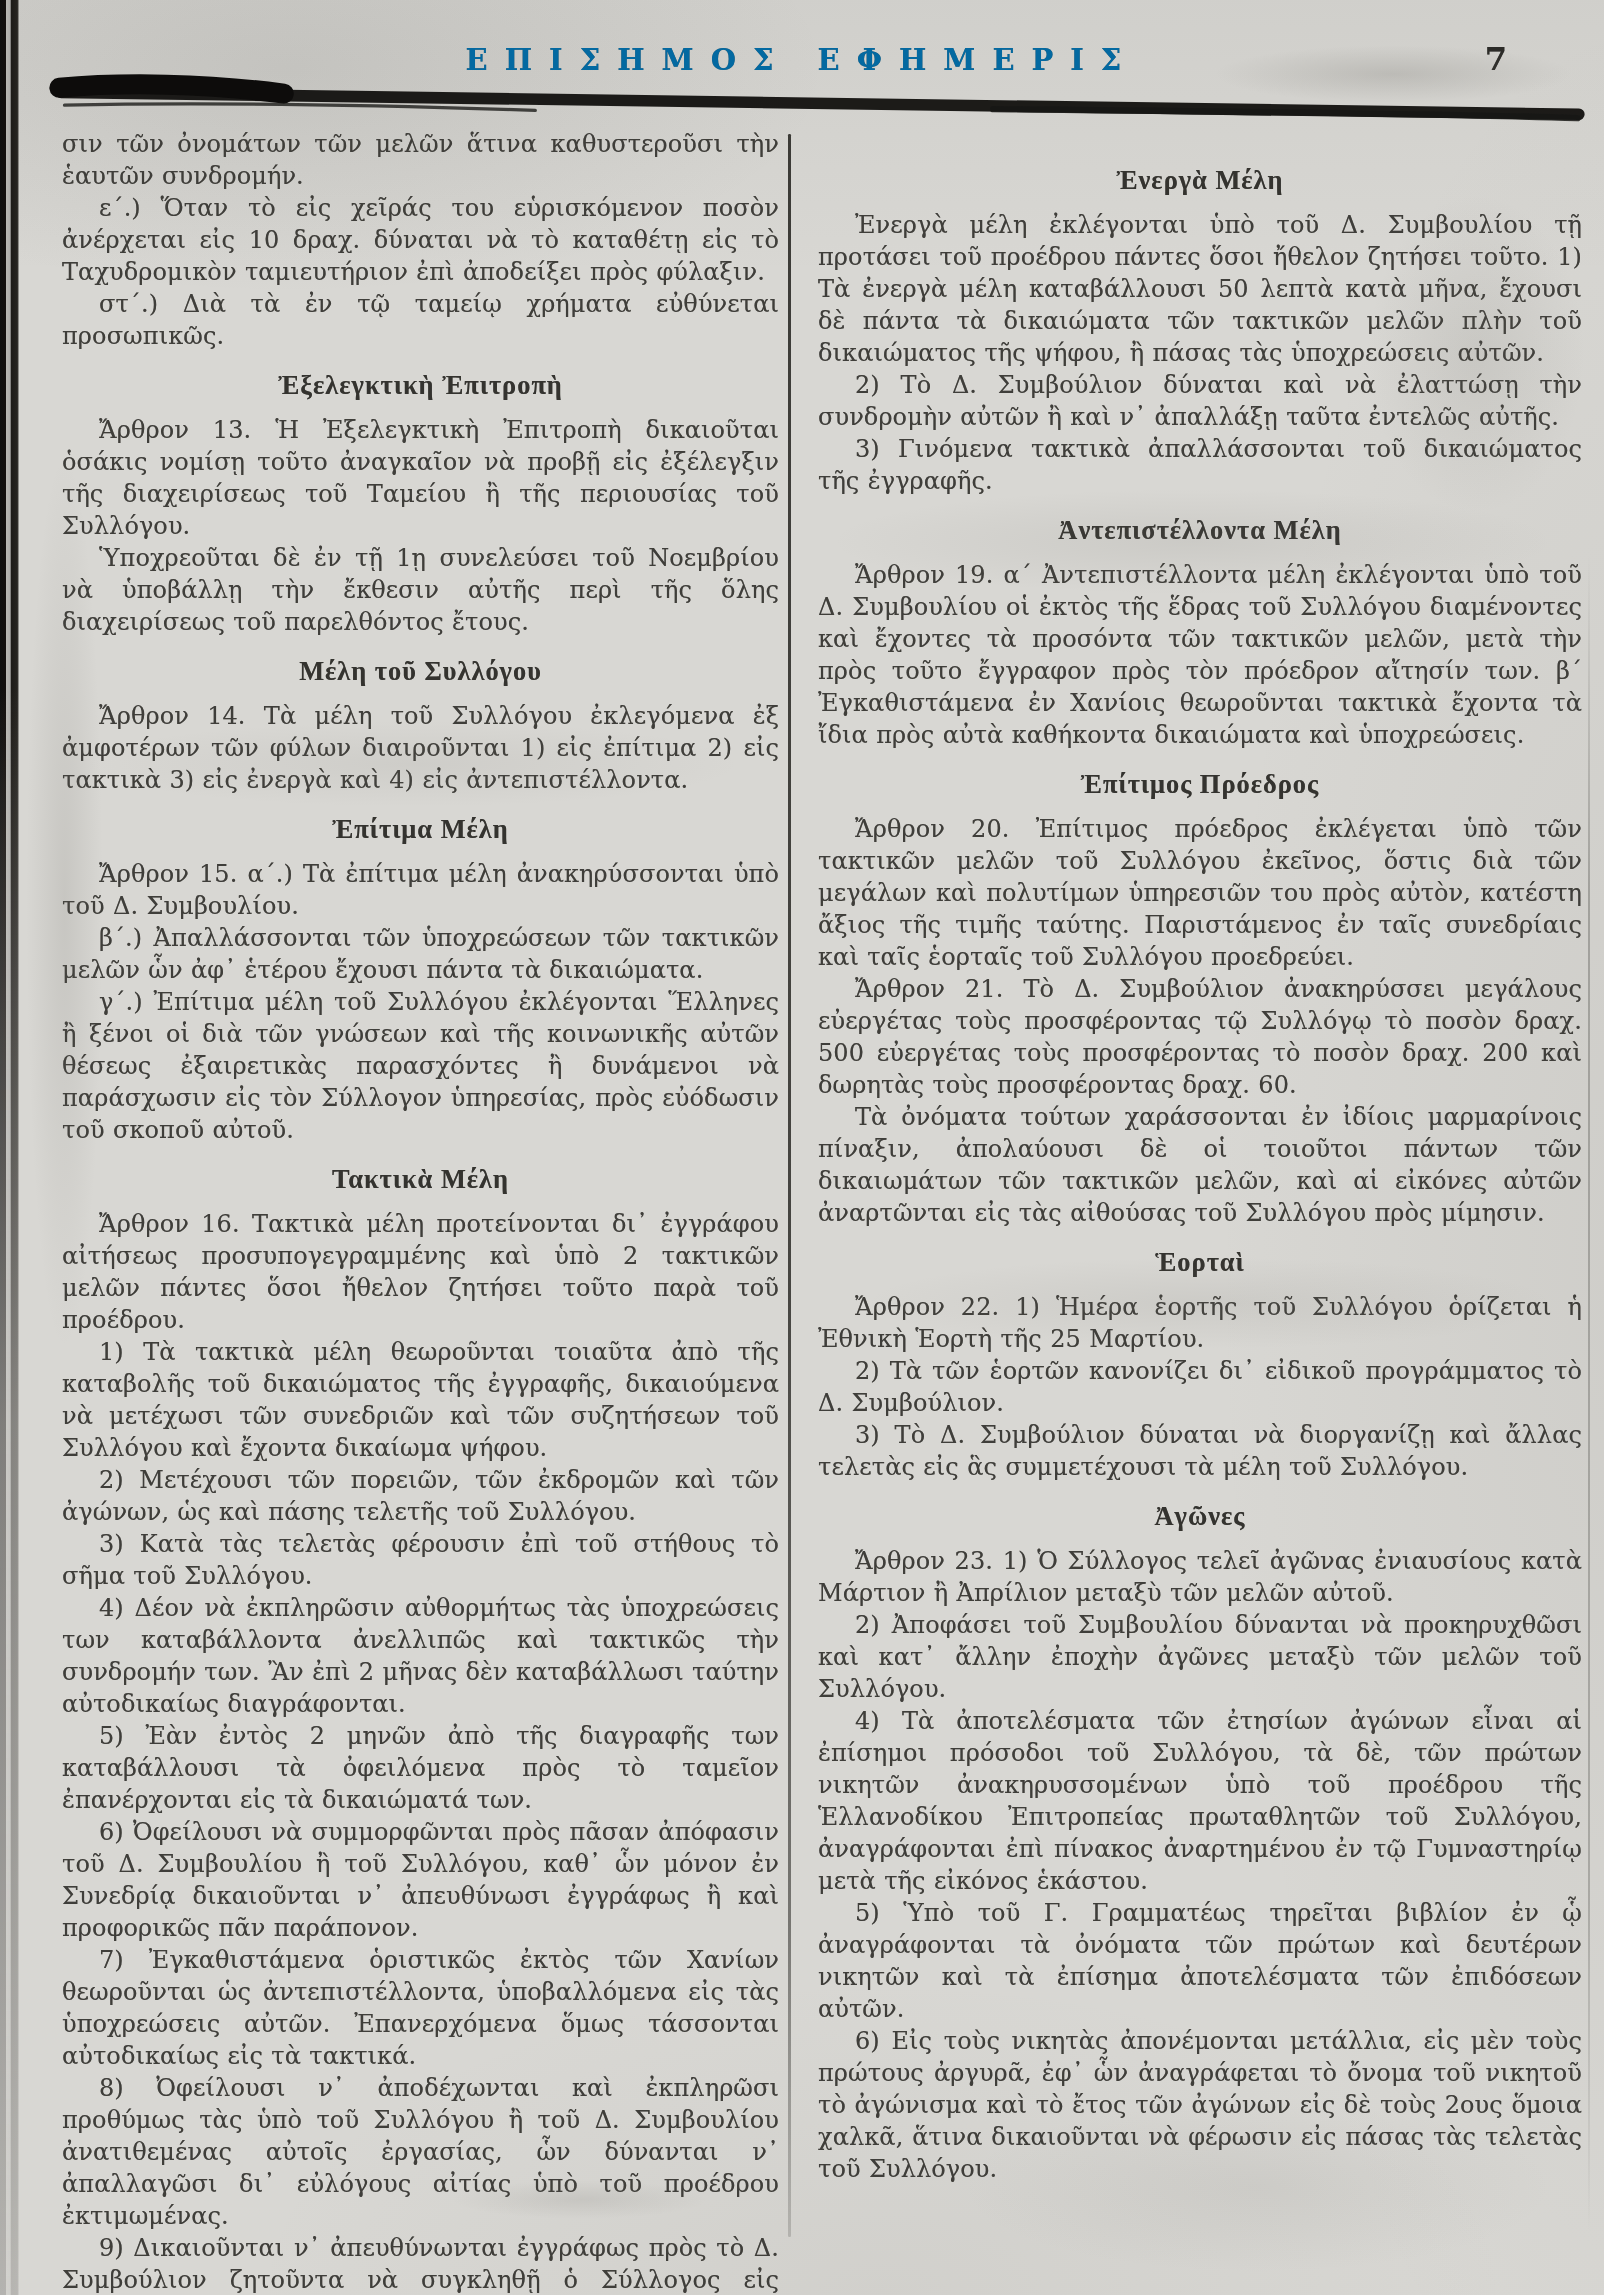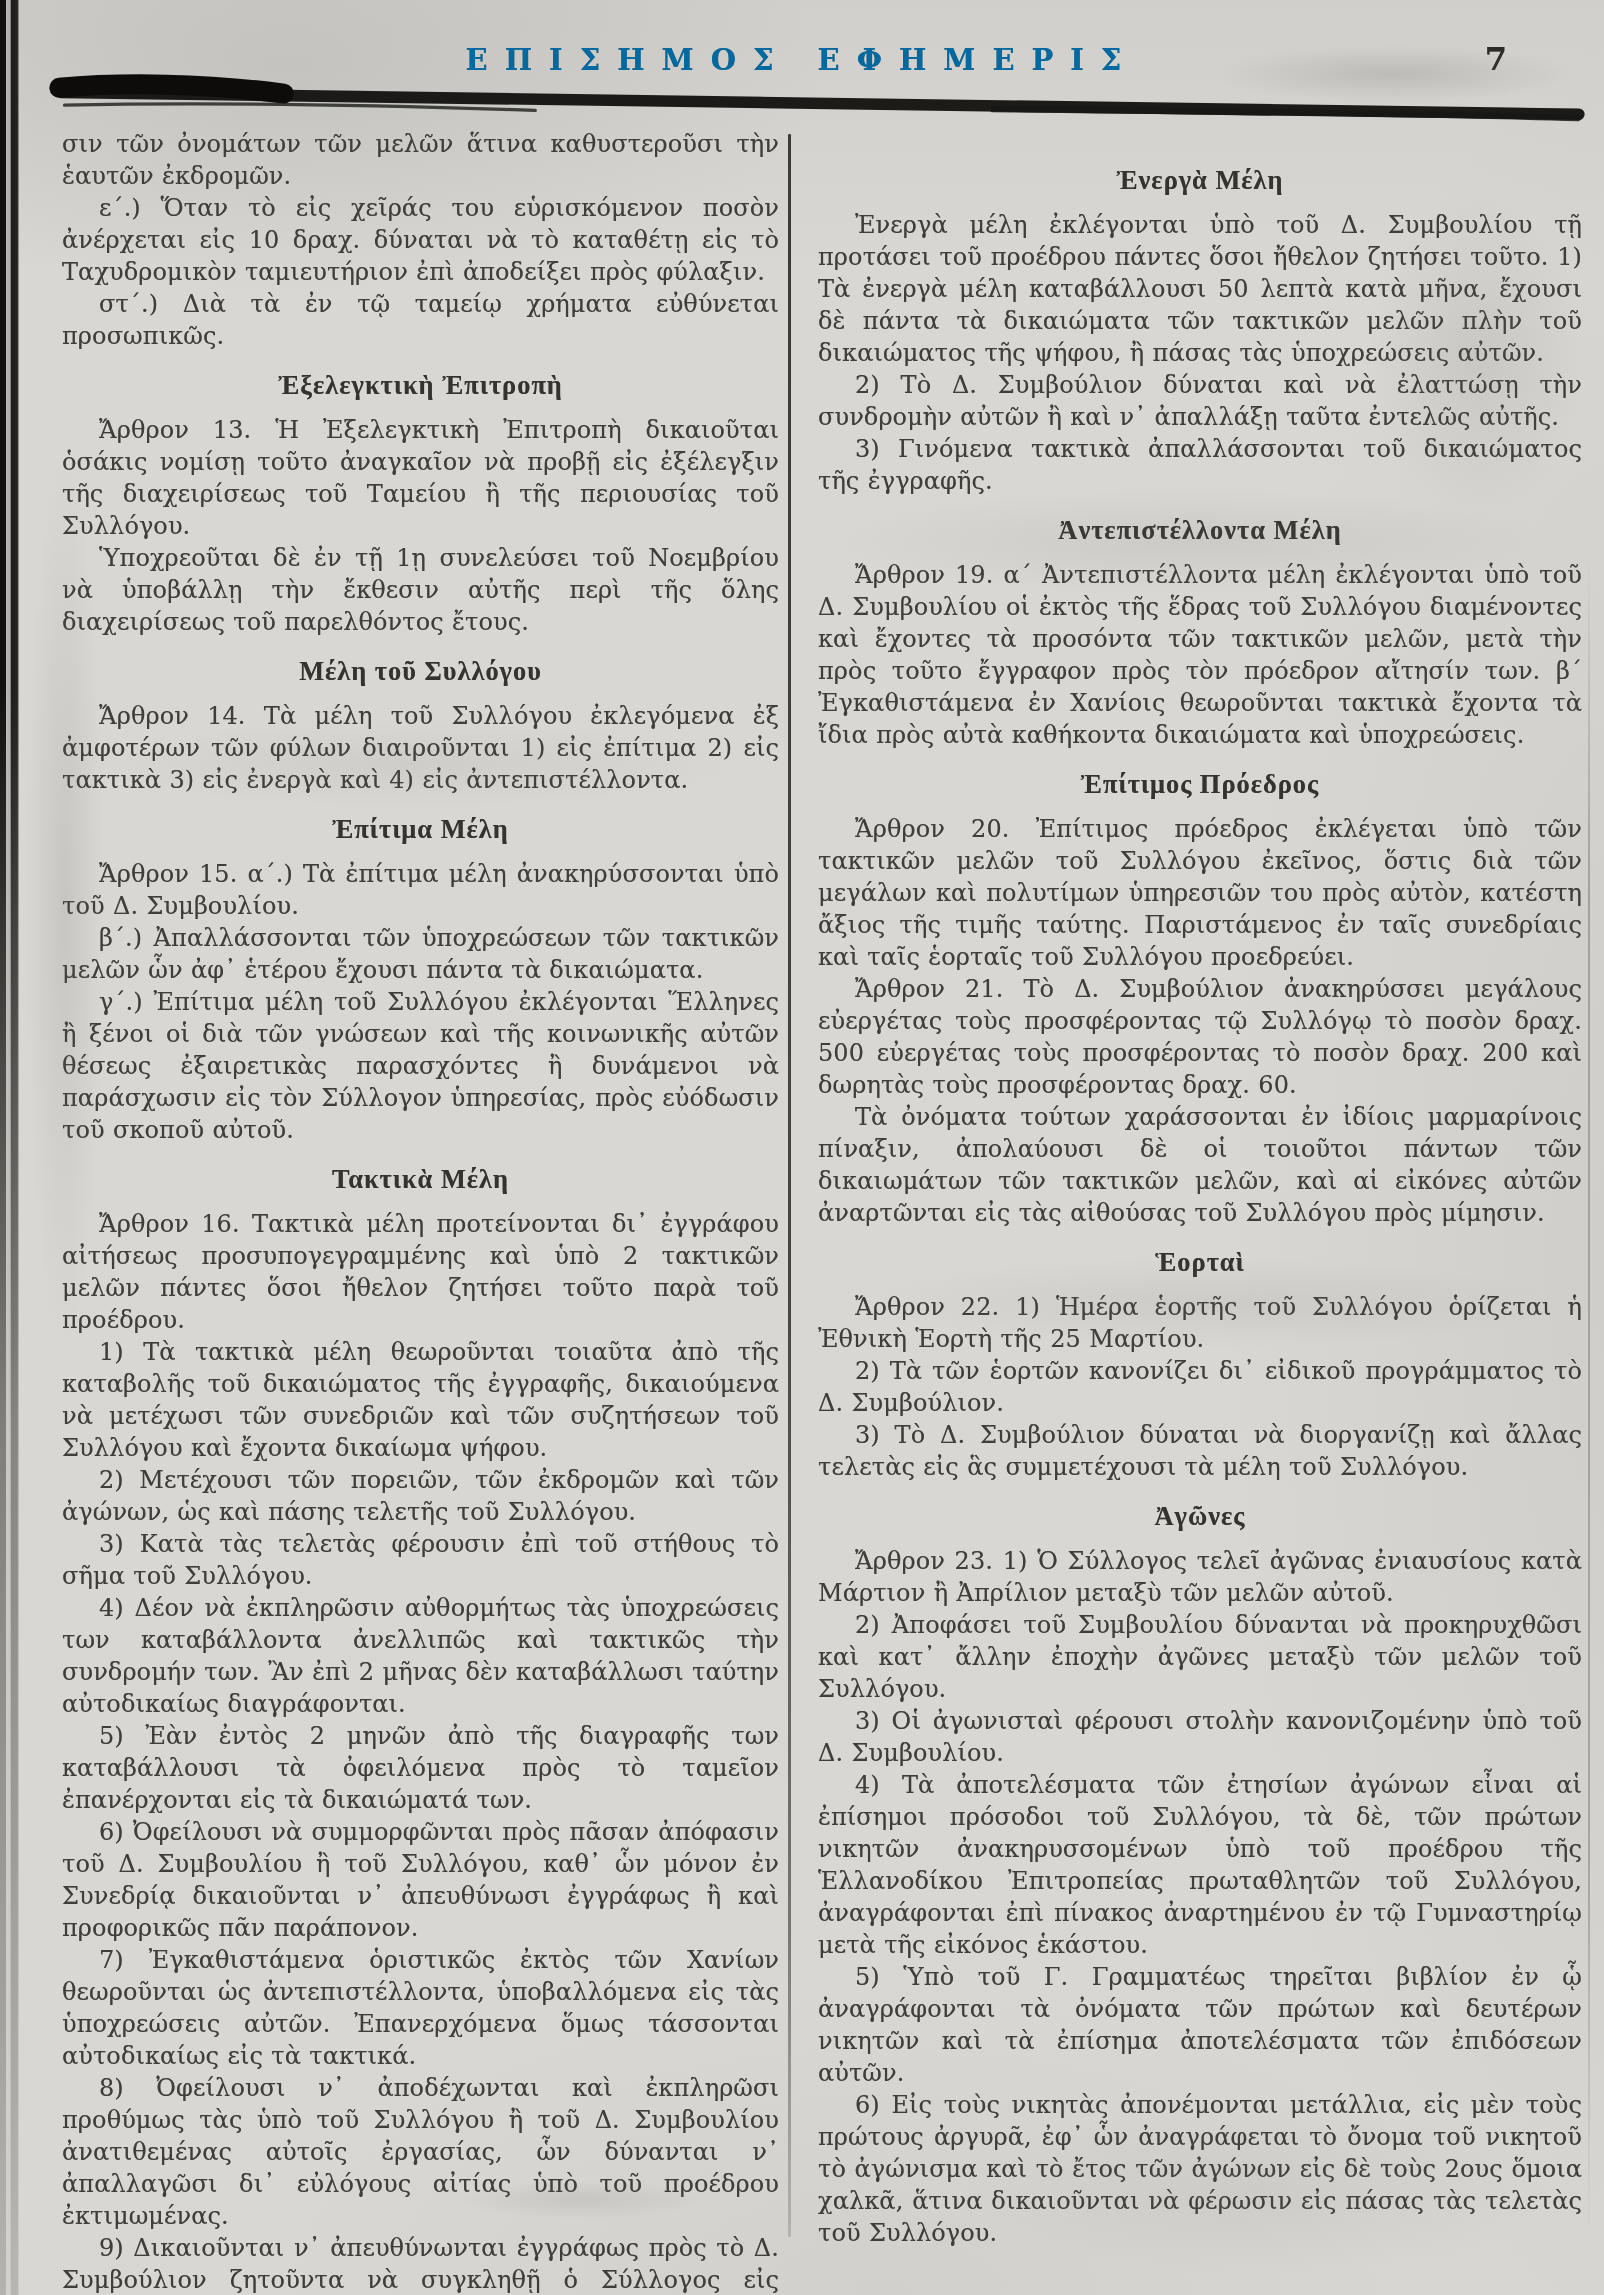--- a/index.html
+++ b/index.html
@@ -80,21 +80,21 @@
   <div class="page-number">7</div>
 
   <svg class="head-rule" width="1604" height="155" viewBox="0 0 2487 240">
     <path d="M 95 143 C 600 150, 1400 159, 2448 177" stroke="#141311" stroke-width="18" fill="none" stroke-linecap="round" opacity="0.96"></path>
     <path d="M 92 136 C 190 127, 320 129, 440 145" stroke="#0d0c0b" stroke-width="31" fill="none" stroke-linecap="round"></path>
     <path d="M 100 163 C 320 158, 560 162, 830 171" stroke="#1c1b19" stroke-width="5" fill="none" stroke-linecap="round" opacity="0.8"></path>
     <path d="M 1540 169 C 1850 172, 2200 175, 2446 183" stroke="#181715" stroke-width="10" fill="none" stroke-linecap="round" opacity="0.85"></path>
   </svg>
 
   <div class="col col-left" id="col-left">
-      <p class="para noindent">σιν τῶν ὀνομάτων τῶν μελῶν ἅτινα καθυστεροῦσι τὴν ἑαυτῶν ἐκδρομῶν.</p>
+      <p class="para noindent">σιν τῶν ὀνομάτων τῶν μελῶν ἅτινα καθυστεροῦσι τὴν ἑαυτῶν συνδρομήν.</p>
       <p class="para">ε΄.) Ὅταν τὸ εἰς χεῖράς του εὑρισκόμενον ποσὸν ἀνέρχεται εἰς 10 δραχ. δύναται νὰ τὸ καταθέτῃ εἰς τὸ Ταχυδρομικὸν ταμιευτήριον ἐπὶ ἀποδείξει πρὸς φύλαξιν.</p>
       <p class="para">στ΄.) Διὰ τὰ ἐν τῷ ταμείῳ χρήματα εὐθύνεται προσωπικῶς.</p>
       <h3 class="sec-heading">Ἐξελεγκτικὴ Ἐπιτροπὴ</h3>
       <p class="para">Ἄρθρον 13. Ἡ Ἐξελεγκτικὴ Ἐπιτροπὴ δικαιοῦται ὁσάκις νομίσῃ τοῦτο ἀναγκαῖον νὰ προβῇ εἰς ἐξέλεγξιν τῆς διαχειρίσεως τοῦ Ταμείου ἢ τῆς περιουσίας τοῦ Συλλόγου.</p>
       <p class="para">Ὑποχρεοῦται δὲ ἐν τῇ 1ῃ συνελεύσει τοῦ Νοεμβρίου νὰ ὑποβάλλῃ τὴν ἔκθεσιν αὐτῆς περὶ τῆς ὅλης διαχειρίσεως τοῦ παρελθόντος ἔτους.</p>
       <h3 class="sec-heading">Μέλη τοῦ Συλλόγου</h3>
       <p class="para">Ἄρθρον 14. Τὰ μέλη τοῦ Συλλόγου ἐκλεγόμενα ἐξ ἀμφοτέρων τῶν φύλων διαιροῦνται 1) εἰς ἐπίτιμα 2) εἰς τακτικὰ 3) εἰς ἐνεργὰ καὶ 4) εἰς ἀντεπιστέλλοντα.</p>
       <h3 class="sec-heading">Ἐπίτιμα Μέλη</h3>
       <p class="para">Ἄρθρον 15. α΄.) Τὰ ἐπίτιμα μέλη ἀνακηρύσσονται ὑπὸ τοῦ Δ. Συμβουλίου.</p>
       <p class="para">β΄.) Ἀπαλλάσσονται τῶν ὑποχρεώσεων τῶν τακτικῶν μελῶν ὧν ἀφ᾽ ἑτέρου ἔχουσι πάντα τὰ δικαιώματα.</p>
@@ -123,21 +123,20 @@
       <p class="para">Ἄρθρον 20. Ἐπίτιμος πρόεδρος ἐκλέγεται ὑπὸ τῶν τακτικῶν μελῶν τοῦ Συλλόγου ἐκεῖνος, ὅστις διὰ τῶν μεγάλων καὶ πολυτίμων ὑπηρεσιῶν του πρὸς αὐτὸν, κατέστη ἄξιος τῆς τιμῆς ταύτης. Παριστάμενος ἐν ταῖς συνεδρίαις καὶ ταῖς ἑορταῖς τοῦ Συλλόγου προεδρεύει.</p>
       <p class="para">Ἄρθρον 21. Τὸ Δ. Συμβούλιον ἀνακηρύσσει μεγάλους εὐεργέτας τοὺς προσφέροντας τῷ Συλλόγῳ τὸ ποσὸν δραχ. 500 εὐεργέτας τοὺς προσφέροντας τὸ ποσὸν δραχ. 200 καὶ δωρητὰς τοὺς προσφέροντας δραχ. 60.</p>
       <p class="para">Τὰ ὀνόματα τούτων χαράσσονται ἐν ἰδίοις μαρμαρίνοις πίναξιν, ἀπολαύουσι δὲ οἱ τοιοῦτοι πάντων τῶν δικαιωμάτων τῶν τακτικῶν μελῶν, καὶ αἱ εἰκόνες αὐτῶν ἀναρτῶνται εἰς τὰς αἰθούσας τοῦ Συλλόγου πρὸς μίμησιν.</p>
       <h3 class="sec-heading">Ἑορταὶ</h3>
       <p class="para">Ἄρθρον 22. 1) Ἡμέρα ἑορτῆς τοῦ Συλλόγου ὁρίζεται ἡ Ἐθνικὴ Ἑορτὴ τῆς 25 Μαρτίου.</p>
       <p class="para">2) Τὰ τῶν ἑορτῶν κανονίζει δι᾽ εἰδικοῦ προγράμματος τὸ Δ. Συμβούλιον.</p>
       <p class="para">3) Τὸ Δ. Συμβούλιον δύναται νὰ διοργανίζῃ καὶ ἄλλας τελετὰς εἰς ἃς συμμετέχουσι τὰ μέλη τοῦ Συλλόγου.</p>
       <h3 class="sec-heading">Ἀγῶνες</h3>
       <p class="para">Ἄρθρον 23. 1) Ὁ Σύλλογος τελεῖ ἀγῶνας ἐνιαυσίους κατὰ Μάρτιον ἢ Ἀπρίλιον μεταξὺ τῶν μελῶν αὐτοῦ.</p>
       <p class="para">2) Ἀποφάσει τοῦ Συμβουλίου δύνανται νὰ προκηρυχθῶσι καὶ κατ᾽ ἄλλην ἐποχὴν ἀγῶνες μεταξὺ τῶν μελῶν τοῦ Συλλόγου.</p>
-      <p class="para">3) Οἱ ἀγωνισταὶ φέρουσι στολὴν κανονιζομένην ὑπὸ τοῦ Δ. Συμβουλίου.</p>
       <p class="para">4) Τὰ ἀποτελέσματα τῶν ἐτησίων ἀγώνων εἶναι αἱ ἐπίσημοι πρόσοδοι τοῦ Συλλόγου, τὰ δὲ, τῶν πρώτων νικητῶν ἀνακηρυσσομένων ὑπὸ τοῦ προέδρου τῆς Ἑλλανοδίκου Ἐπιτροπείας πρωταθλητῶν τοῦ Συλλόγου, ἀναγράφονται ἐπὶ πίνακος ἀναρτημένου ἐν τῷ Γυμναστηρίῳ μετὰ τῆς εἰκόνος ἑκάστου.</p>
       <p class="para">5) Ὑπὸ τοῦ Γ. Γραμματέως τηρεῖται βιβλίον ἐν ᾧ ἀναγράφονται τὰ ὀνόματα τῶν πρώτων καὶ δευτέρων νικητῶν καὶ τὰ ἐπίσημα ἀποτελέσματα τῶν ἐπιδόσεων αὐτῶν.</p>
       <p class="para">6) Εἰς τοὺς νικητὰς ἀπονέμονται μετάλλια, εἰς μὲν τοὺς πρώτους ἀργυρᾶ, ἐφ᾽ ὧν ἀναγράφεται τὸ ὄνομα τοῦ νικητοῦ τὸ ἀγώνισμα καὶ τὸ ἔτος τῶν ἀγώνων εἰς δὲ τοὺς 2ους ὅμοια χαλκᾶ, ἅτινα δικαιοῦνται νὰ φέρωσιν εἰς πάσας τὰς τελετὰς τοῦ Συλλόγου.</p>
     </div>
 
   <div class="smudge" style="left:1213px;top:45px;width:361px;height:58px;background:radial-gradient(ellipse,rgba(110,108,102,.22),transparent 70%);"></div>
   <div class="smudge" style="left:1367px;top:193px;width:219px;height:322px;background:radial-gradient(ellipse,rgba(115,113,107,.14),transparent 70%);"></div>
   <div class="smudge" style="left:26px;top:451px;width:77px;height:903px;background:radial-gradient(ellipse,rgba(110,108,102,.16),transparent 70%);"></div>
   <div class="smudge" style="left:838px;top:490px;width:709px;height:103px;background:radial-gradient(ellipse,rgba(118,116,110,.13),transparent 72%);"></div>
   <div class="smudge" style="left:871px;top:1258px;width:677px;height:90px;background:radial-gradient(ellipse,rgba(118,116,110,.12),transparent 72%);"></div>

